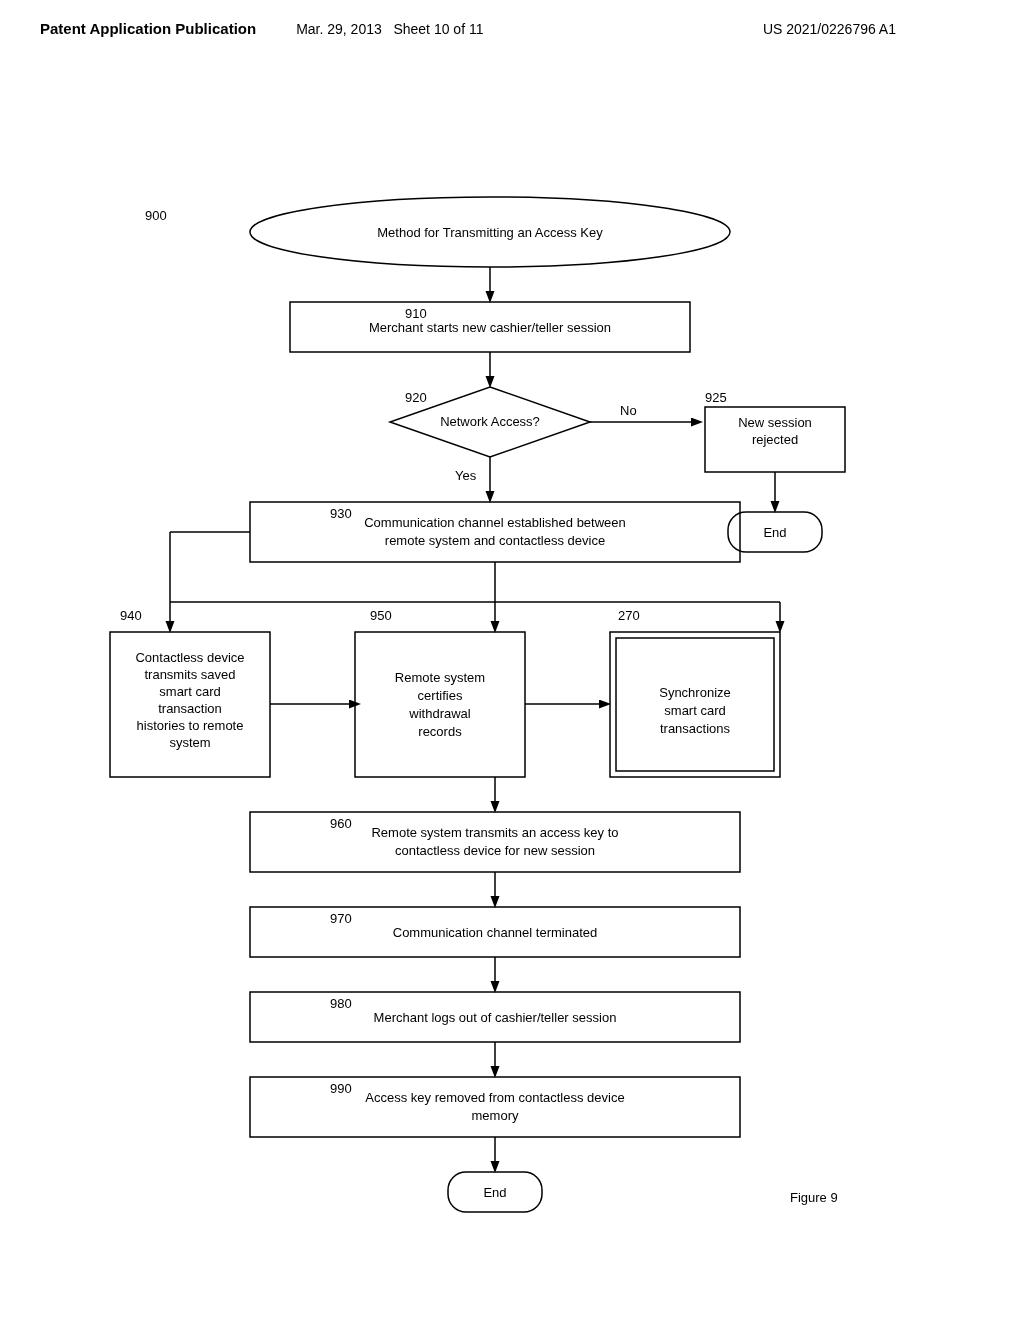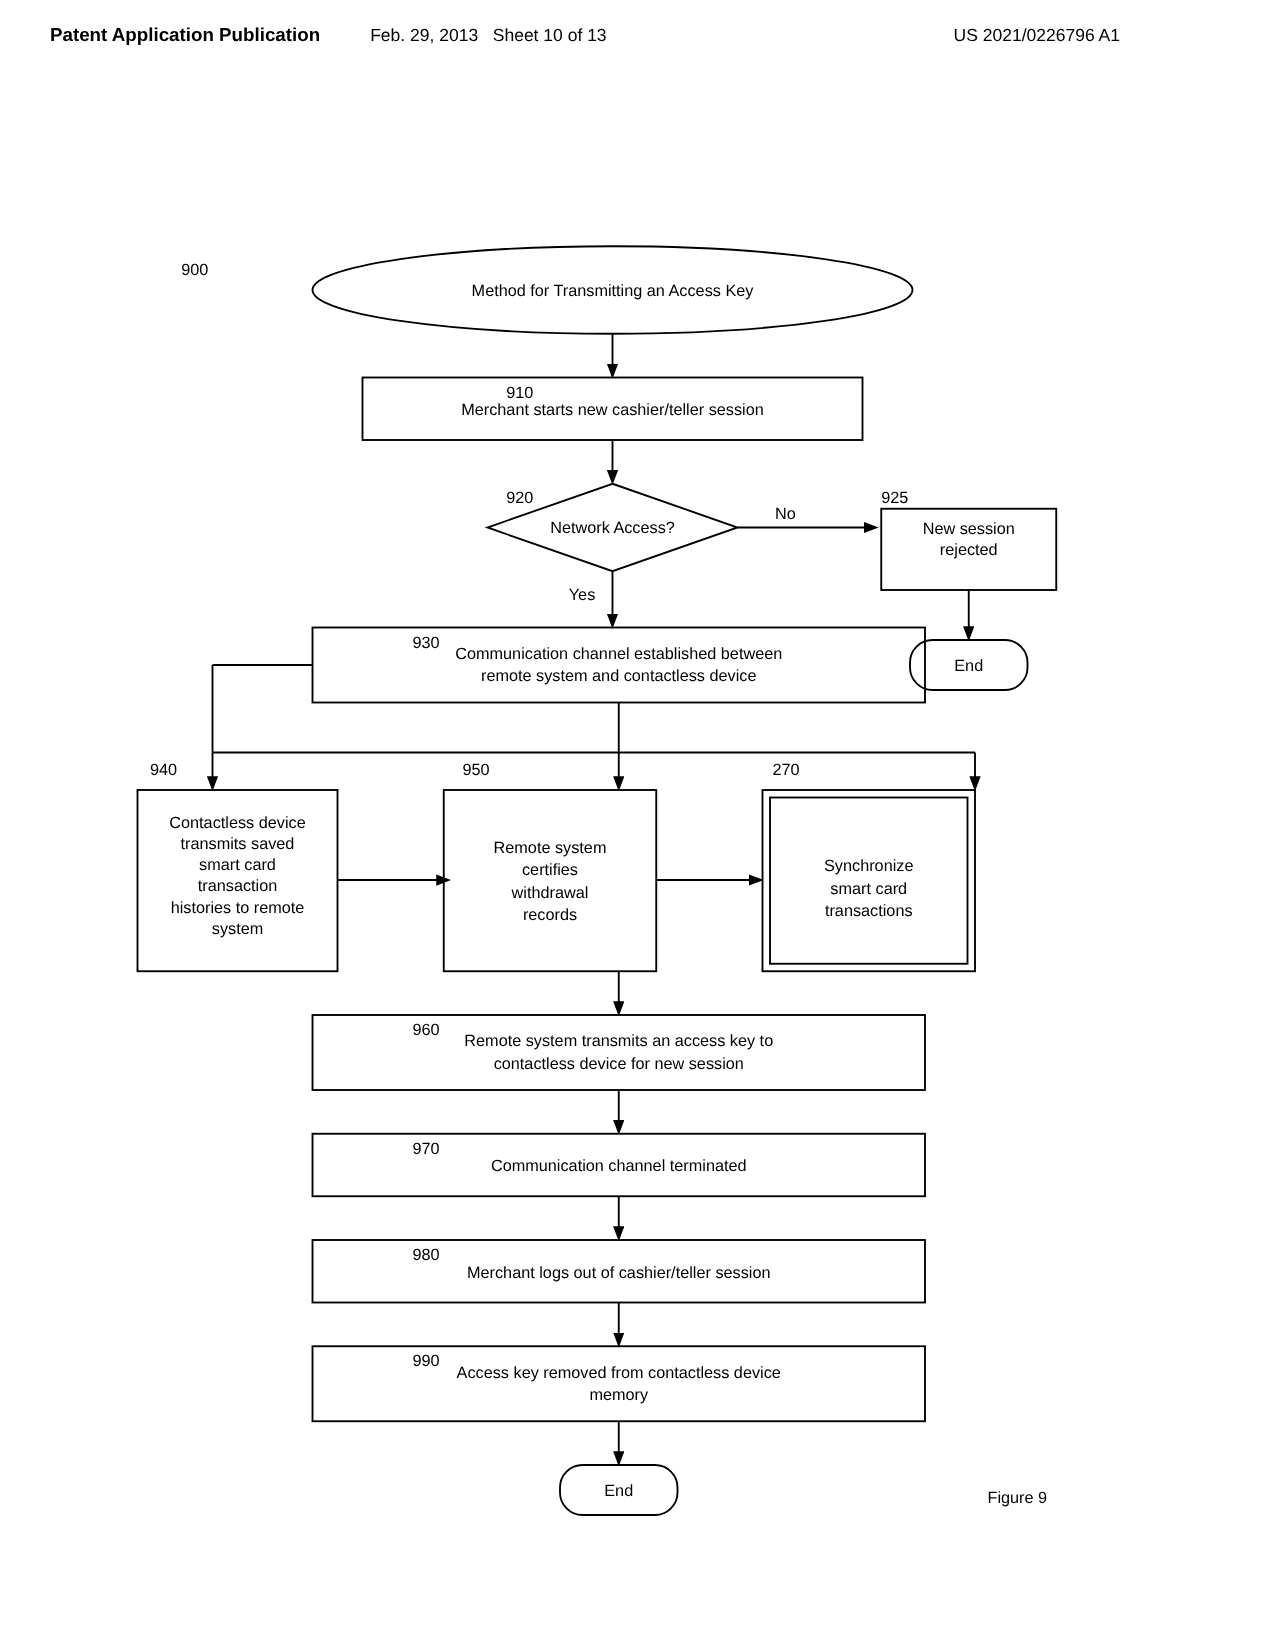--- a/index.html
+++ b/index.html
@@ -60,21 +60,21 @@
       font-size: 13px;
     }
   </style>
 </head>
 <body>
 
 <div class="page">
   <div class="header">
     <span class="header-title">Patent Application Publication</span>
     <span class="header-date">
-      <span>Feb. 29, 2013</span>&nbsp;&nbsp;&nbsp;<span>Sheet 10 of 13</span>
+      <span>Mar. 29, 2013</span>&nbsp;&nbsp;&nbsp;<span>Sheet 10 of 11</span>
     </span>
     <span class="header-patent">US 2021/0226796 A1</span>
   </div>
 
   <div class="diagram-container">
     <svg class="flowchart-svg" viewBox="0 0 900 1200" xmlns="http://www.w3.org/2000/svg">
 
       <text x="85" y="148" font-size="12">900</text>
 
       <ellipse cx="430" cy="160" rx="240" ry="35" fill="none" stroke="black" stroke-width="1.5"></ellipse>

